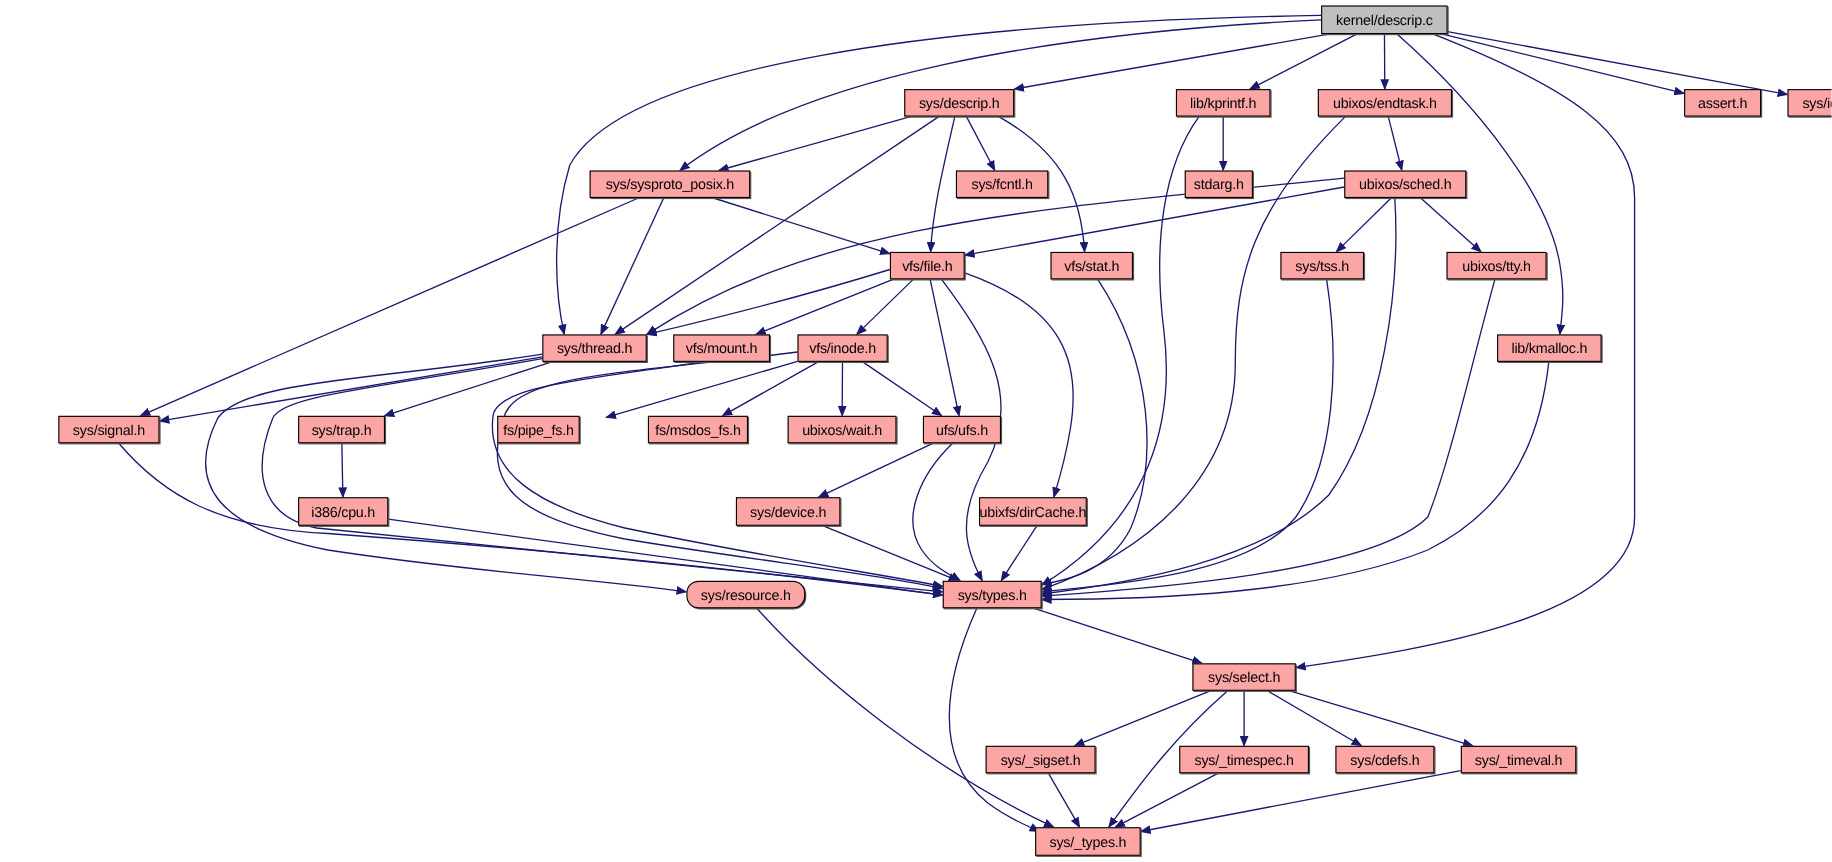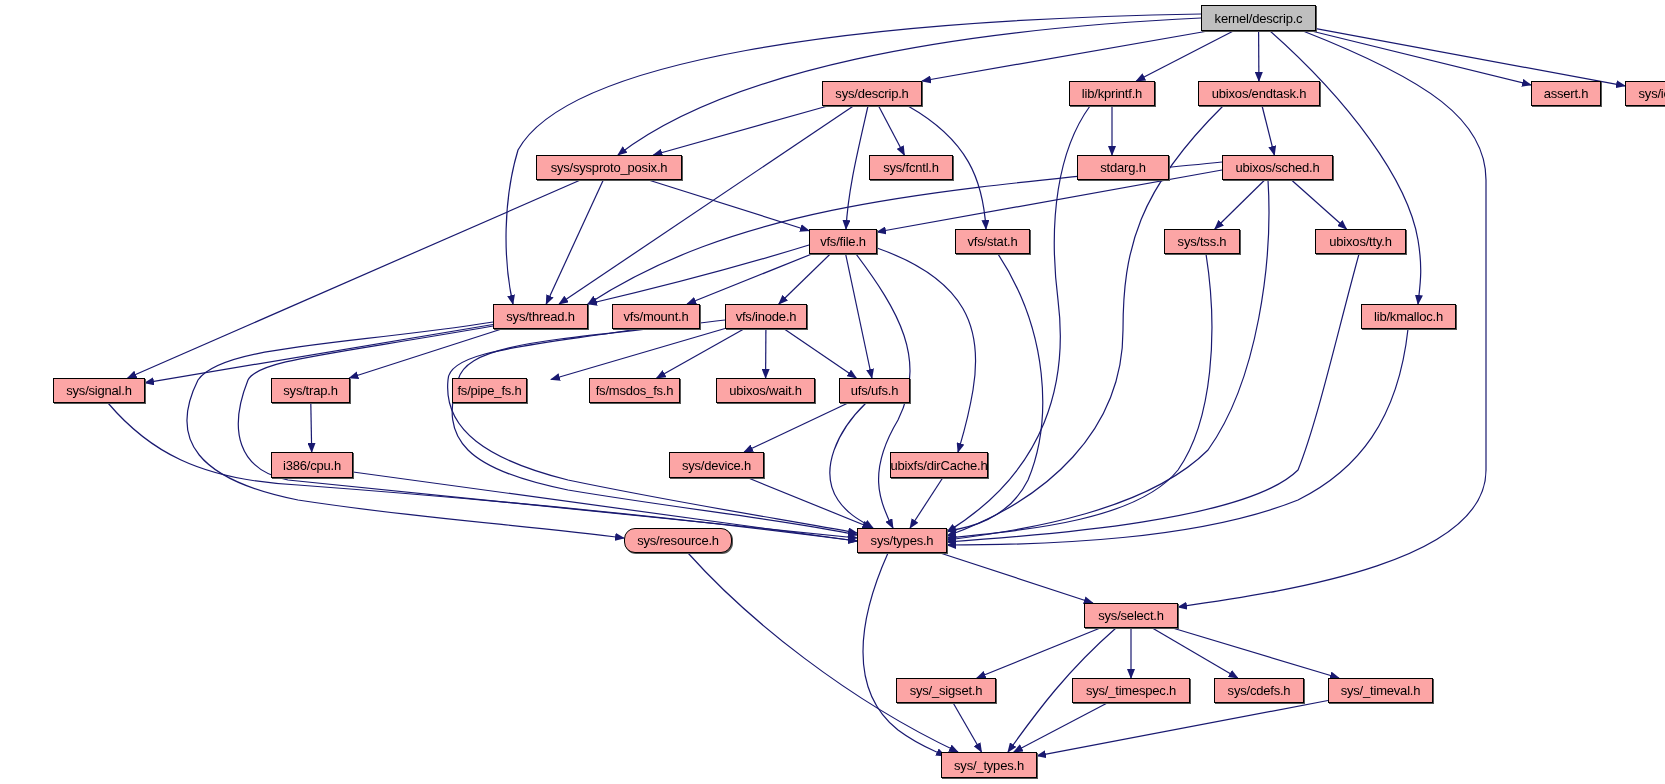--- a/index.html
+++ b/index.html
@@ -111,21 +111,21 @@
       </div>
       <div class="node" style="left: 1577px; top: 81px; width: 82px; height: 25px;">
         <span>sys/ioctl.h</span>
       </div>
       <div class="node" style="left: 488px; top: 155px; width: 146px; height: 25px;">
         <span>sys/sysproto_posix.h</span>
       </div>
       <div class="node" style="left: 821px; top: 155px; width: 84px; height: 25px;">
         <span>sys/fcntl.h</span>
       </div>
-      <div class="node" style="left: 1029px; top: 155px; width: 92px; height: 25px;">
+      <div class="node" style="left: 1029px; top: 155px; width: 62px; height: 25px;">
         <span>stdarg.h</span>
       </div>
       <div class="node" style="left: 1174px; top: 155px; width: 111px; height: 25px;">
         <span>ubixos/sched.h</span>
       </div>
       <div class="node" style="left: 761px; top: 229px; width: 68px; height: 25px;">
         <span>vfs/file.h</span>
       </div>
       <div class="node" style="left: 907px; top: 229px; width: 75px; height: 25px;">
         <span>vfs/stat.h</span>

